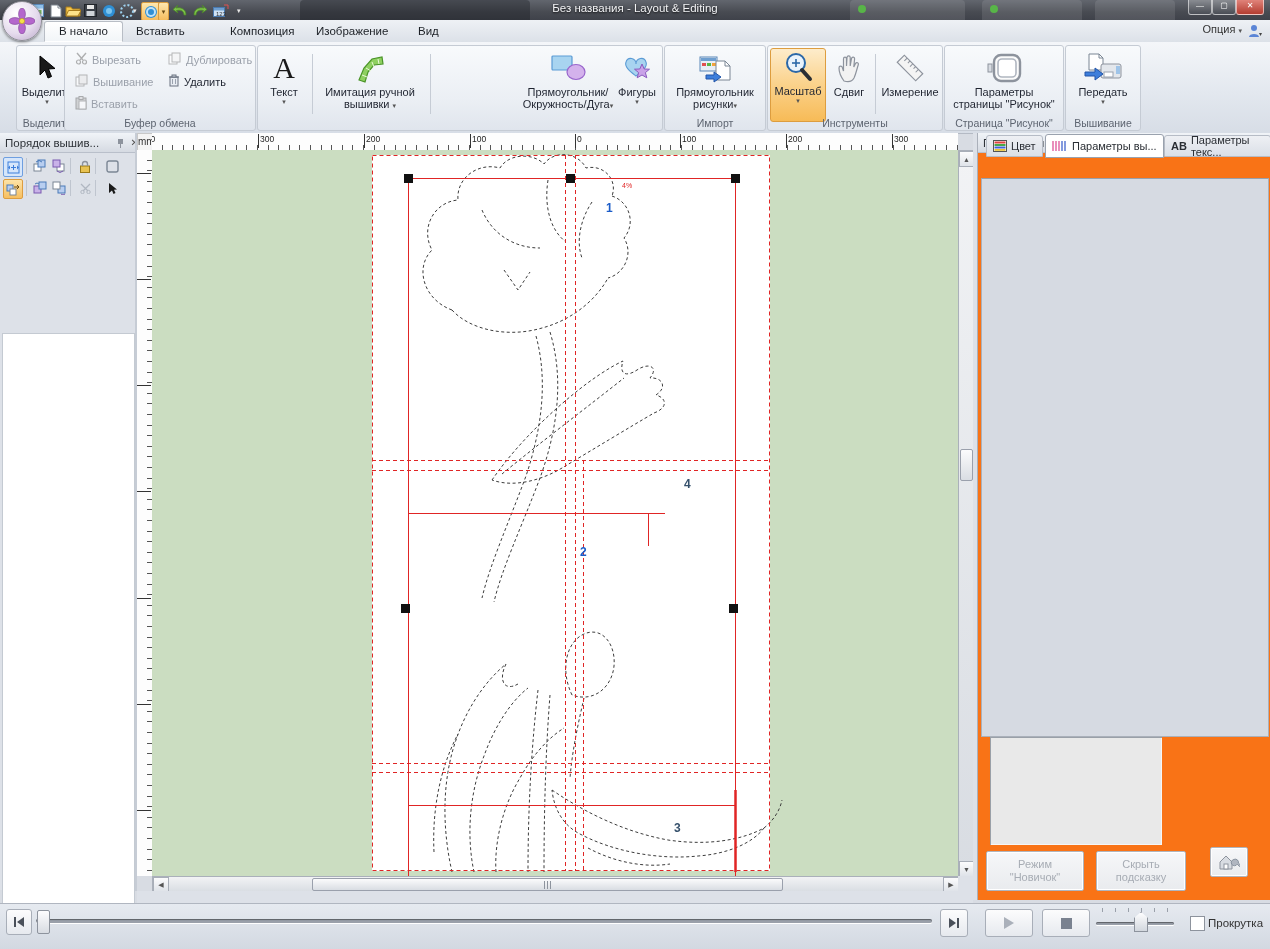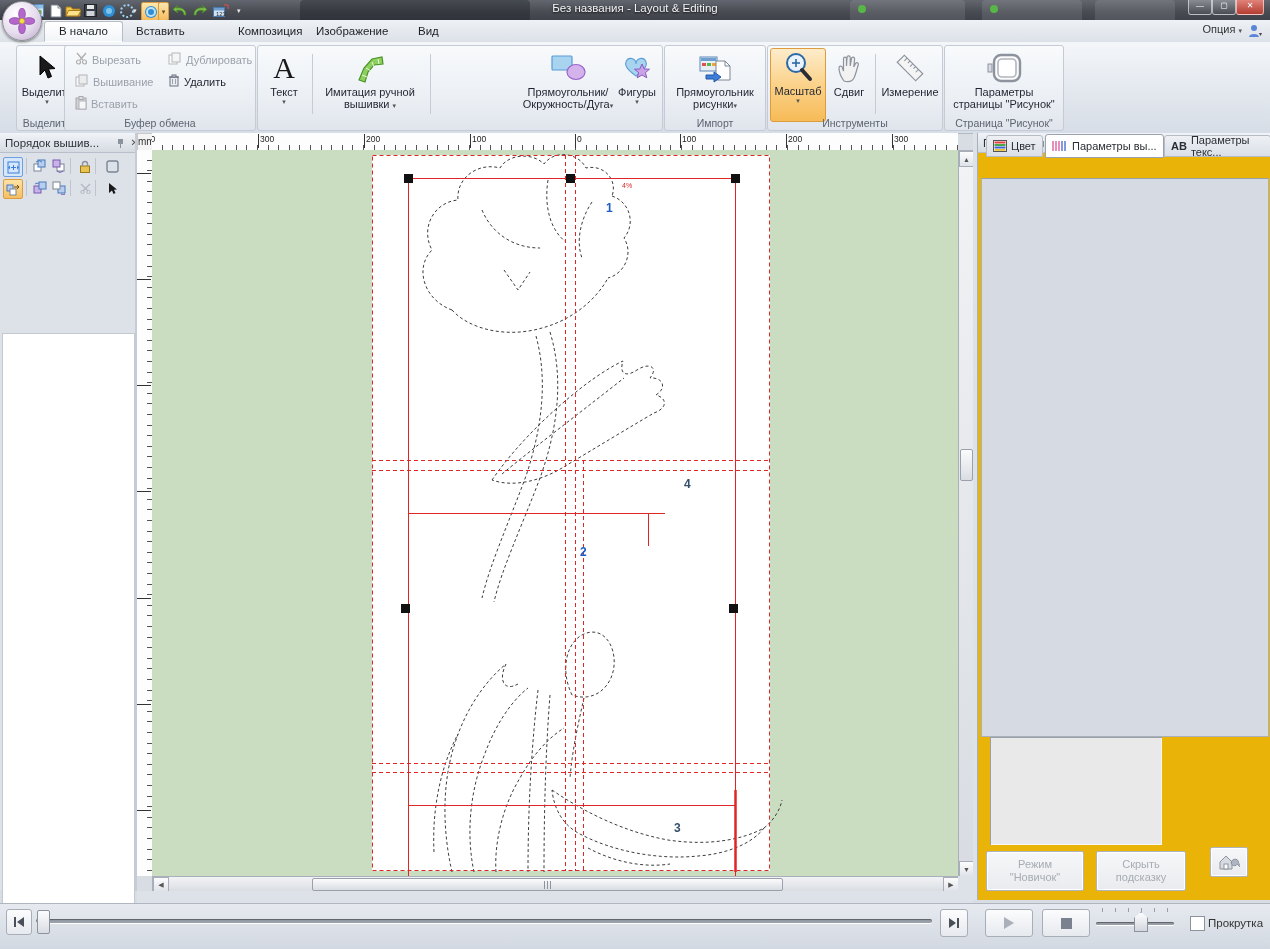--- a/index.html
+++ b/index.html
@@ -54,21 +54,21 @@
   .ptitle{position:absolute;height:19px;display:flex;align-items:center;padding:0 5px;font-size:11.5px;color:#2e3238;
     background:linear-gradient(#f1f4f8,#d5dae2);border-bottom:1px solid #b9bfca}
   .ptitle .sp{flex:1}
   .pglyph{color:#555;font-size:10px;margin-left:6px}
   #leftpanel{left:0;top:133px;width:135px;height:757px;background:#dde1e8;border-right:1px solid #aab0ba}
   .ltool{position:absolute;width:18px;height:18px;display:flex;align-items:center;justify-content:center}
   .ltool.selblue{background:#d6e6fb;border:1px solid #6f9fe0;border-radius:2px}
   .ltool.selorange{background:linear-gradient(#fde3a7,#f7bf60);border:1px solid #dd9d3f;border-radius:2px}
   .lsep{position:absolute;width:1px;height:16px;background:#bfc5cf}
   #leftlist{left:2px;top:200px;width:131px;height:688px;background:#ffffff;border:1px solid #c4cad2}
-  #rightpanel{left:977px;top:133px;width:293px;height:767px;background:#eab308;border-left:1px solid #aab0ba}
+  #rightpanel{left:977px;top:133px;width:293px;height:767px;background:#f97316;border-left:1px solid #aab0ba}
   .rp-tab{position:absolute;top:2px;height:20px;display:flex;align-items:center;gap:4px;padding:0 6px;
     font-size:11px;color:#2a2e34;background:linear-gradient(#eef0f4,#dadfe7);
     border:1px solid #b6bcc6;border-radius:3px 3px 0 0}
   .rp-tab.sel{background:#ffffff;height:22px;top:1px;border-color:#9aa2ae;z-index:2}
   #rp-content{position:absolute;left:3px;top:45px;width:286px;height:557px;background:#d6dae2;
     border:1px solid #aab0ba;border-top-color:#98a0ac}
   #rp-preview{position:absolute;left:12px;top:604px;width:172px;height:108px;background:#e9e9e9;
     box-shadow:inset 1px 1px 0 #9aa0a8,inset -1px -1px 0 #f6f6f6}
   .graybtn{position:absolute;height:38px;background:linear-gradient(#f6f7f9,#e9ebee);
     border:1px solid #b0b5bd;border-radius:2px;box-shadow:inset 0 0 0 1px #fff;
@@ -202,21 +202,21 @@
       <ellipse cx="6" cy="13" rx="6" ry="3.4"></ellipse>
       <ellipse cx="20" cy="13" rx="6" ry="3.4"></ellipse>
     </g>
     <circle cx="13" cy="13" r="2.6" fill="#f4e04a" stroke="#b89a18" stroke-width="0.6"></circle>
   </svg>
 </div>
 
 <div id="tabrow" class="abs">
   <div class="rtab sel" style="left:44px">В начало</div>
   <div class="rtab" style="left:122px">Вставить</div>
-  <div class="rtab" style="left:224px">Композиция</div>
+  <div class="rtab" style="left:216px">Композиция</div>
   <div class="rtab" style="left:302px">Изображение</div>
   <div class="rtab" style="left:404px">Вид</div>
   <div id="optionbox">
     <span>Опция</span>
     <span class="darr"> ▾</span>
   </div>
   <svg class="abs" style="right:8px;top:4px" width="14" height="14">
     <circle cx="6" cy="4" r="3" fill="#5b85d6"></circle>
       <path d="M1,13 C1,9 11,9 11,13 z" fill="#5b85d6"></path>
       <text x="11" y="12" font-size="6" fill="#444">▾</text>
@@ -385,20 +385,37 @@
             <rect x="10" y="3" width="26" height="26" rx="7" fill="#fbfbfb" stroke="#8d939d" stroke-width="2.4"></rect>
             <rect x="14" y="7" width="18" height="18" rx="4" fill="#fff" stroke="#b0b6c0" stroke-width="1.6"></rect>
             <rect x="4" y="12" width="4" height="8" fill="#d8dce2" stroke="#8d939d"></rect>
           </svg>
       </span>
       <span style="width:110px">Параметры страницы "Рисунок"</span>
     </div>
     <div class="grp-label">Страница "Рисунок"</div>
   </div>
 
+  <div class="grp" style="left:1065px;width:74px">
+    <div class="bigbtn" style="left:4px;width:66px">
+      <span class="ic">
+        <svg width="40" height="32">
+            <path d="M6,2 h10 l4,4 v12 h-14 z" fill="#fff" stroke="#7b8694"></path>
+            <path d="M16,2 v4 h4" fill="none" stroke="#7b8694"></path>
+            <rect x="18" y="12" width="20" height="14" rx="2" fill="#e3e7ec" stroke="#8d939d"></rect>
+            <rect x="33" y="14" width="4" height="8" fill="#9fc4e8"></rect>
+            <rect x="21" y="20" width="9" height="5" fill="#fff" stroke="#9aa2ae"></rect>
+            <path d="M2,20 h10 v-4 l8,6 -8,6 v-4 h-10 z" fill="#3d7edb" stroke="#2255a8"></path>
+          </svg>
+      </span>
+      <span>Передать</span>
+      <span class="darr">▾</span>
+    </div>
+    <div class="grp-label">Вышивание</div>
+  </div>
 </div>
 
 <div id="leftpanel" class="abs">
   <div class="ptitle" style="left:0;top:0;width:134px">
     <span>Порядок вышив...</span>
     <span class="sp"></span>
     <svg width="9" height="10" class="pglyph">
         <rect x="2" y="1" width="5" height="5" fill="#8d939d"></rect>
         <line x1="4.5" y1="6" x2="4.5" y2="10" stroke="#8d939d"></line>
       </svg>

